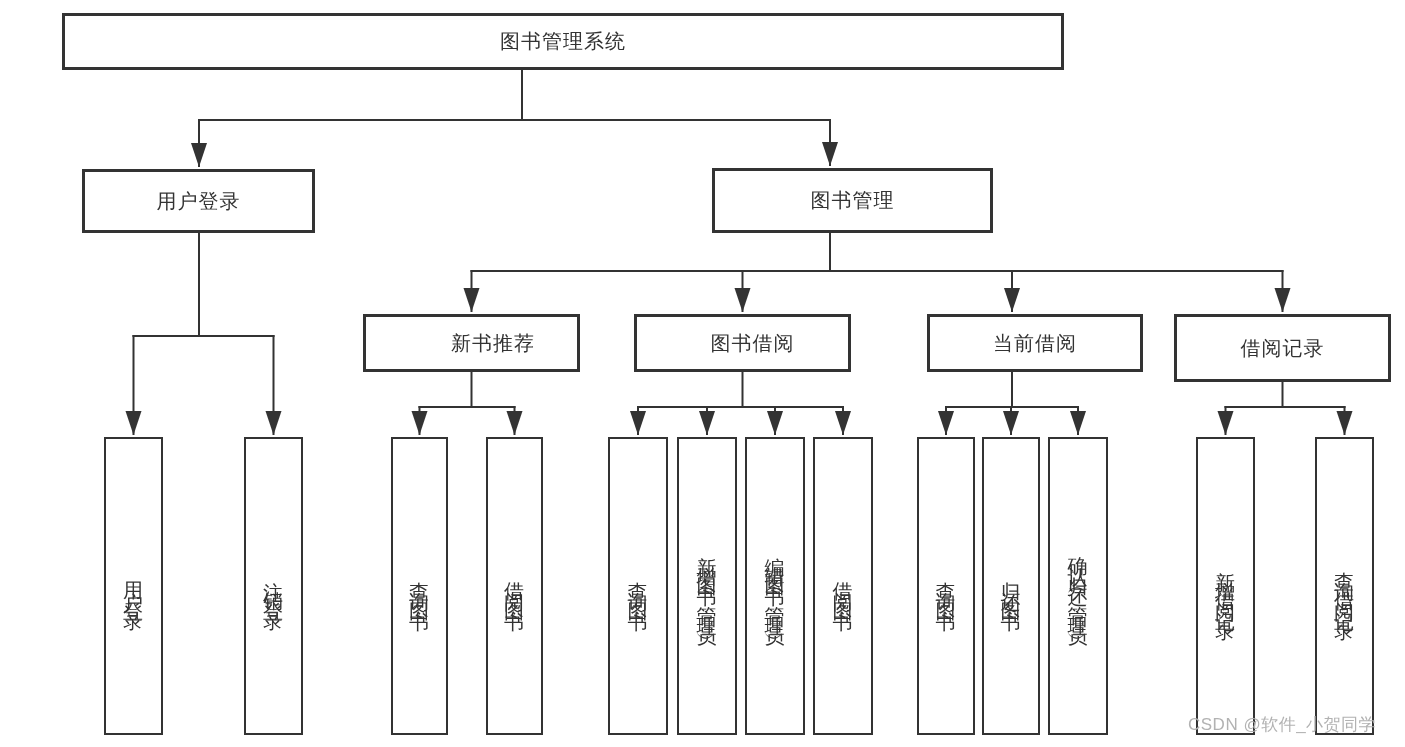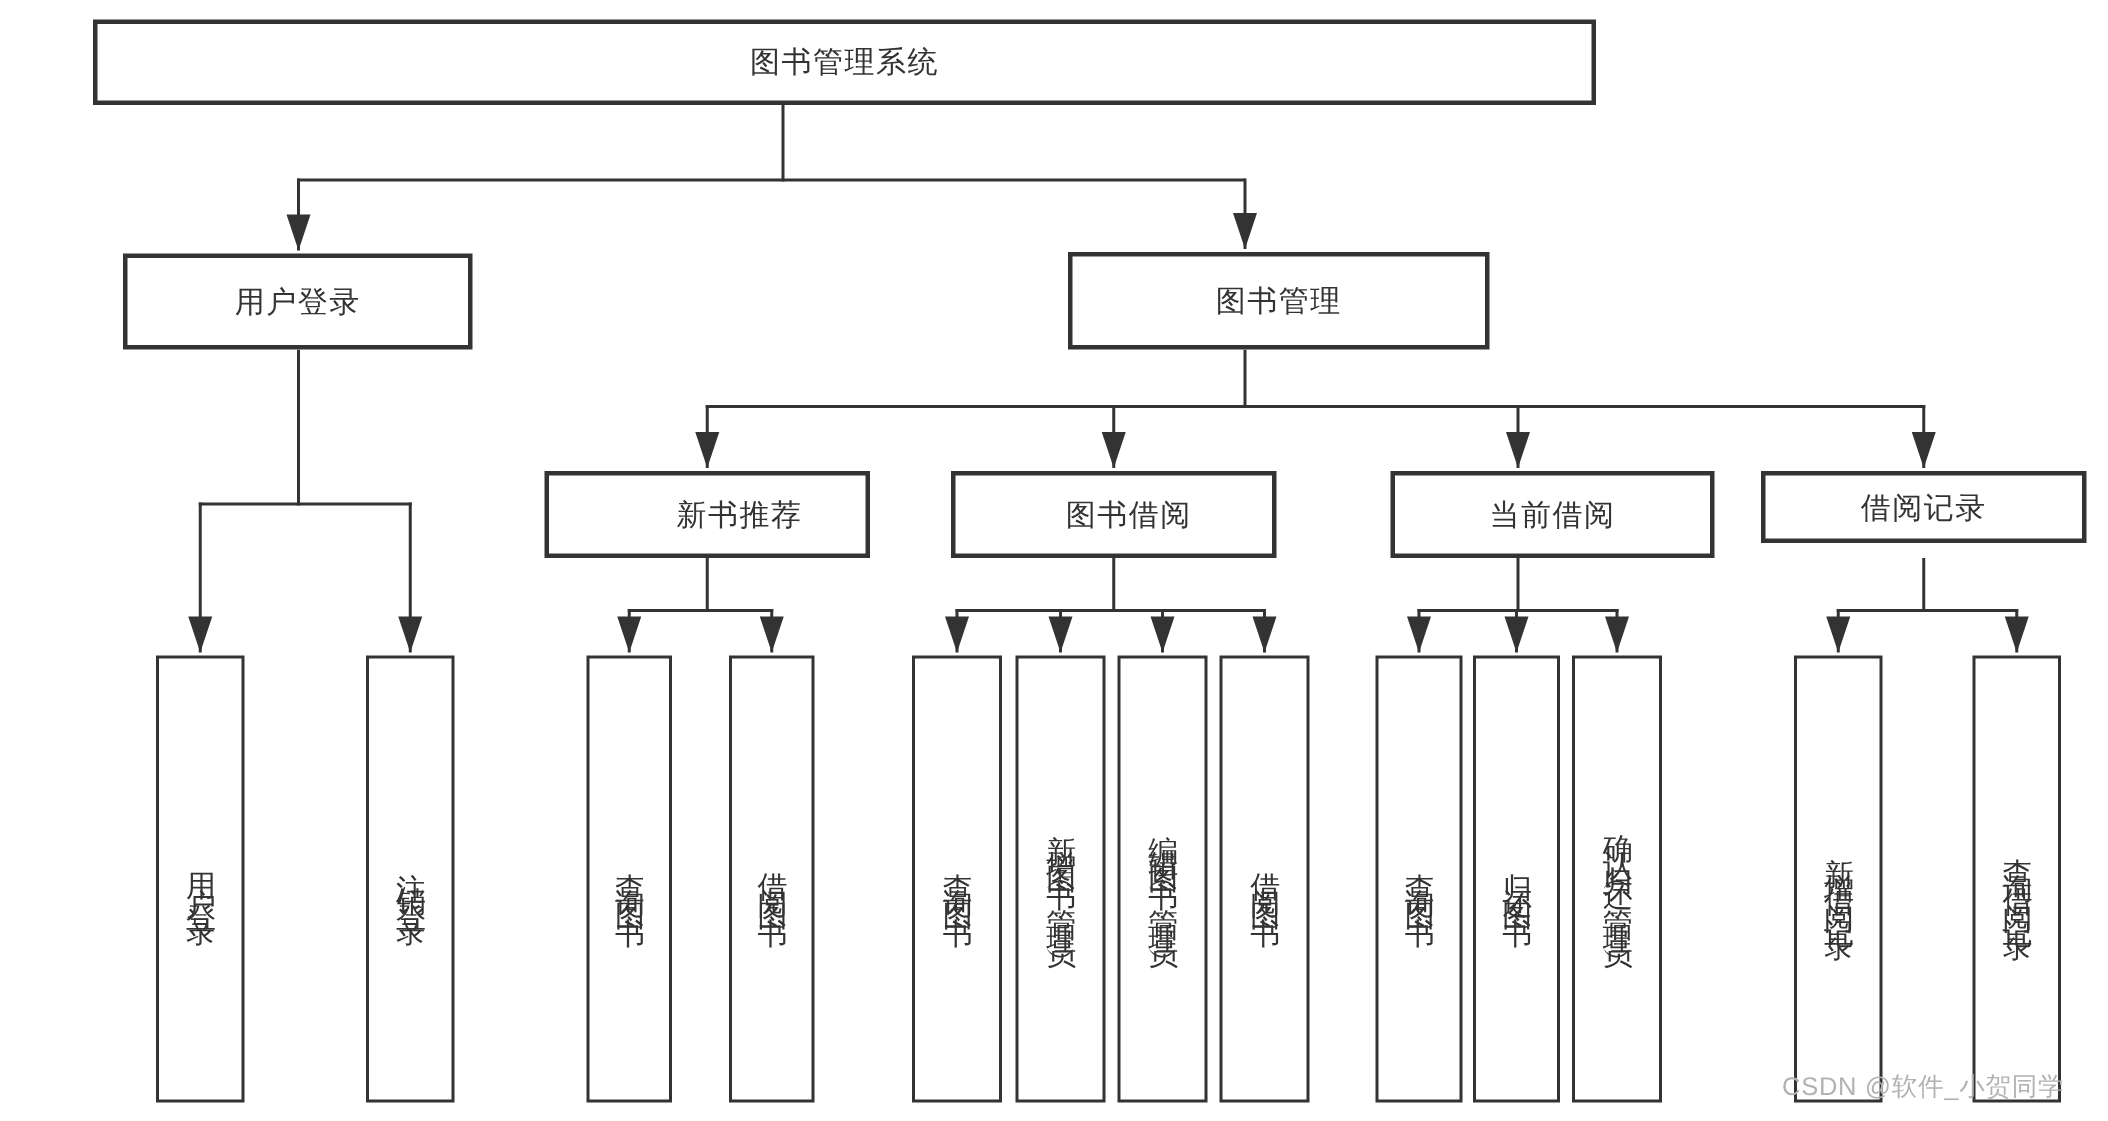--- a/index.html
+++ b/index.html
@@ -126,21 +126,21 @@
 
   <div class="box" style="left:363px; top:314px; width:217px; height:58px;padding-left:43px;">
     <span class="hlabel">新书推荐</span>
   </div>
   <div class="box" style="left:634px; top:314px; width:217px; height:58px;padding-left:20px;">
     <span class="hlabel">图书借阅</span>
   </div>
   <div class="box" style="left:904px; top:314px; width:216px; height:58px;margin-left:23px;">
     <span class="hlabel">当前借阅</span>
   </div>
-  <div class="box" style="left:1174px; top:314px; width:217px; height:48px;">
+  <div class="box" style="left:1174px; top:314px; width:217px; height:68px;">
     <span class="hlabel">借阅记录</span>
   </div>
 
   <div class="box thin" style="left:104px; top:437px; width:59px; height:298px;">
     <span class="vlabel">用户登录</span>
   </div>
   <div class="box thin" style="left:244px; top:437px; width:59px; height:298px;">
     <span class="vlabel">注销登录</span>
   </div>
 

